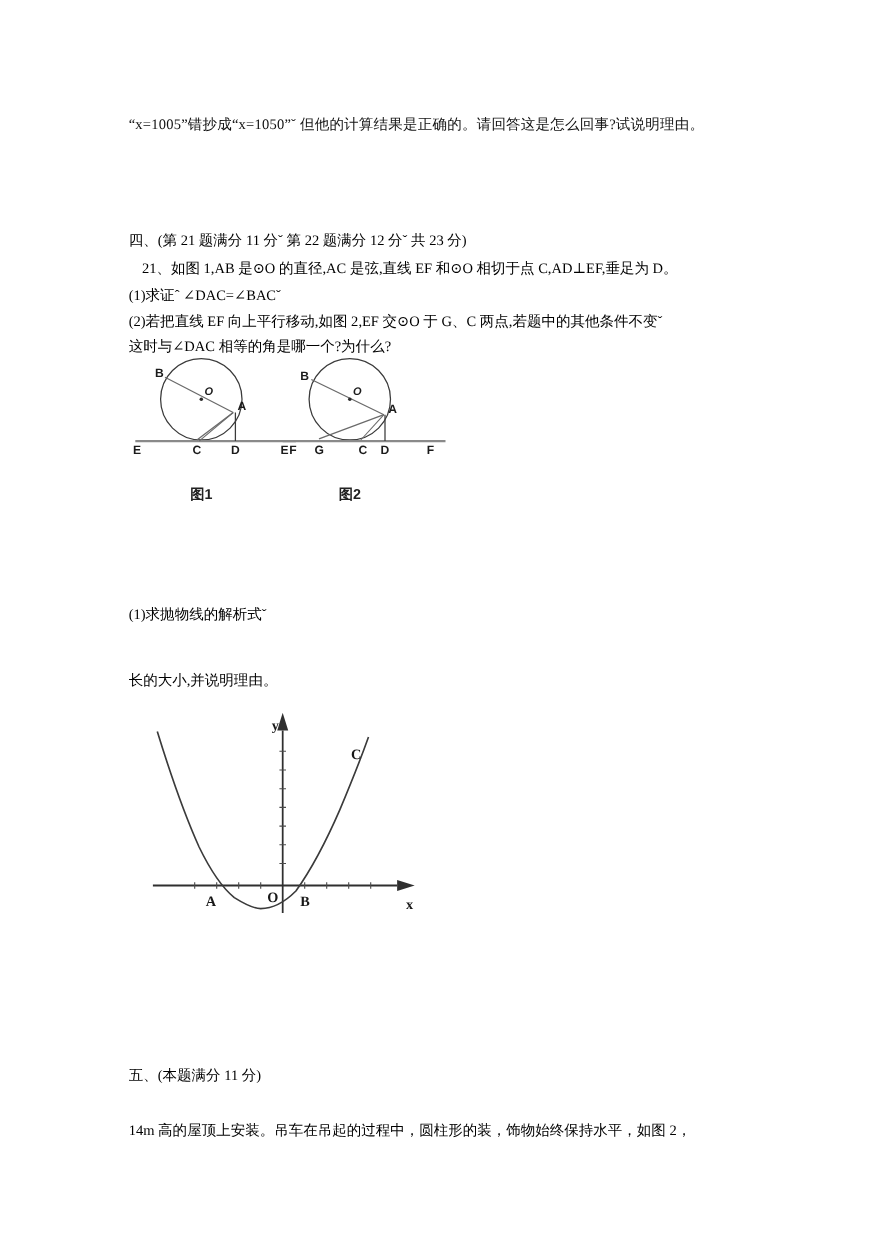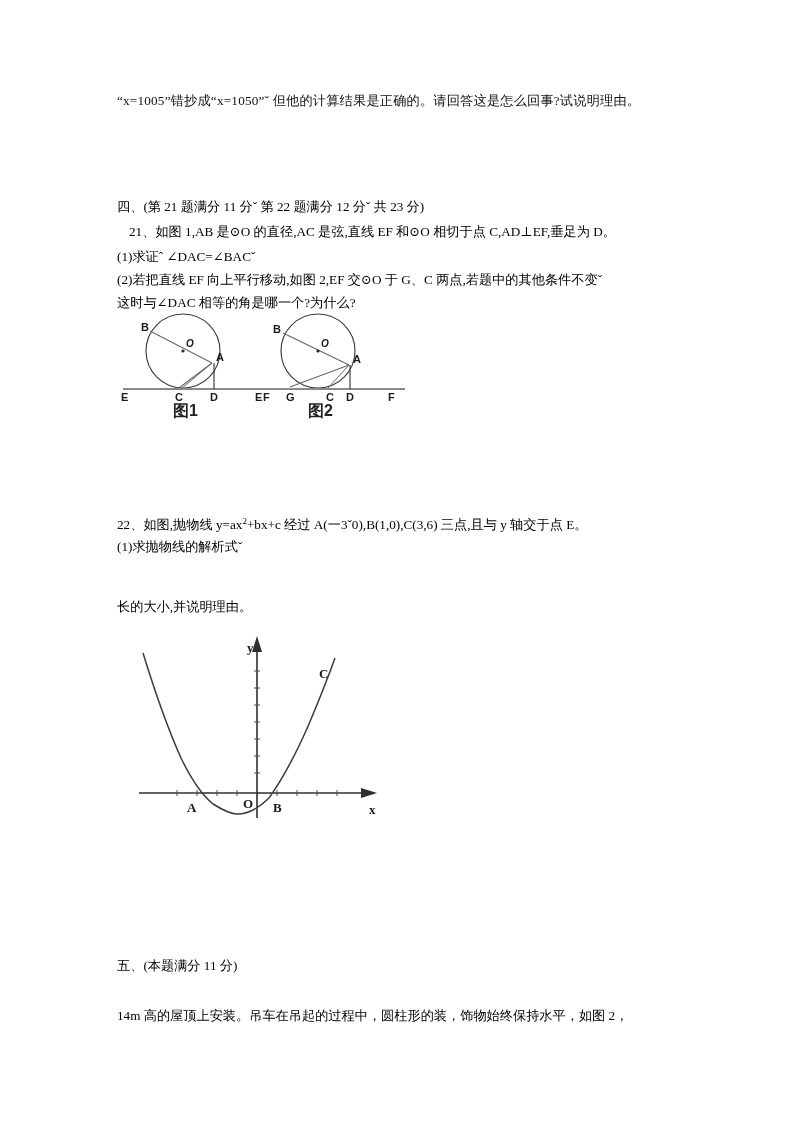--- a/index.html
+++ b/index.html
@@ -10,21 +10,21 @@
   body {
     width: 794px;
     height: 1123px;
     position: relative;
     font-family: "Liberation Serif", "DejaVu Serif", serif;
     color: #000000;
     overflow: hidden;
   }
   .page {
     position: absolute;
-    left: 0; top: 0;
+    left: 0; top: 12px;
     width: 794px;
     height: 898px;
   }
   .block {
     position: absolute;
     left: 117px;
     width: 562px;
     font-size: 13.2px;
     line-height: 25px;
     letter-spacing: 0.2px;
@@ -51,24 +51,25 @@
   .frac .num { display: block; padding: 0 1px; }
   .frac .bar { display: block; border-top: 1px solid #111; height: 0; }
   .frac .den { display: block; padding: 0 1px; }
   .neg { vertical-align: 4px; font-size: 11px; }
 
   .figwrap {
     position: absolute;
   }
   .figcap {
     position: absolute;
-    font-size: 16px;
+    font-size: 13px;
     font-weight: bold;
     font-family: "Liberation Sans", sans-serif;
     color: #222;
+    margin-top: 28px;
   }
   svg { display: block; }
   .fg-label {
     font-family: "Liberation Sans", "DejaVu Sans", sans-serif;
     font-size: 11px;
     font-weight: bold;
     fill: #1b1b1b;
   }
   .fg-label-sm {
     font-family: "Liberation Sans", "DejaVu Sans", sans-serif;
@@ -150,23 +151,20 @@
       <text class="fg-label" x="98" y="50">A</text>
       <text class="fg-label" x="0" y="88">E</text>
       <text class="fg-label" x="31" y="88">G</text>
       <text class="fg-label" x="71" y="88">C</text>
       <text class="fg-label" x="91" y="88">D</text>
       <text class="fg-label" x="133" y="88">F</text>
     </svg>
     <div class="figcap" style="left:53px; top:88px;">图2</div>
   </div>
 
-  <div class="sect" style="top:509px;">
-    <span>22、如图,抛物线 y=ax</span><sup class="sq">2</sup><span>+bx+c 经过 A(一3ˇ0),B(1,0),C(3,6) 三点,且与 y 轴交于点 E。</span>
-  </div>
   <div class="sect" style="top:534px;">(1)求抛物线的解析式ˇ</div>
 
   <div class="sect" style="top:594px;">长的大小,并说明理由。</div>
 
   <div class="figwrap" style="left:133px; top:628px;">
     <svg width="255" height="195" viewBox="0 0 255 195">
 
       <line x1="6" y1="165" x2="228" y2="165" stroke="#2f2f2f" stroke-width="1.6"></line>
       <polygon points="228,160 244,165 228,170" fill="#2f2f2f"></polygon>
 

